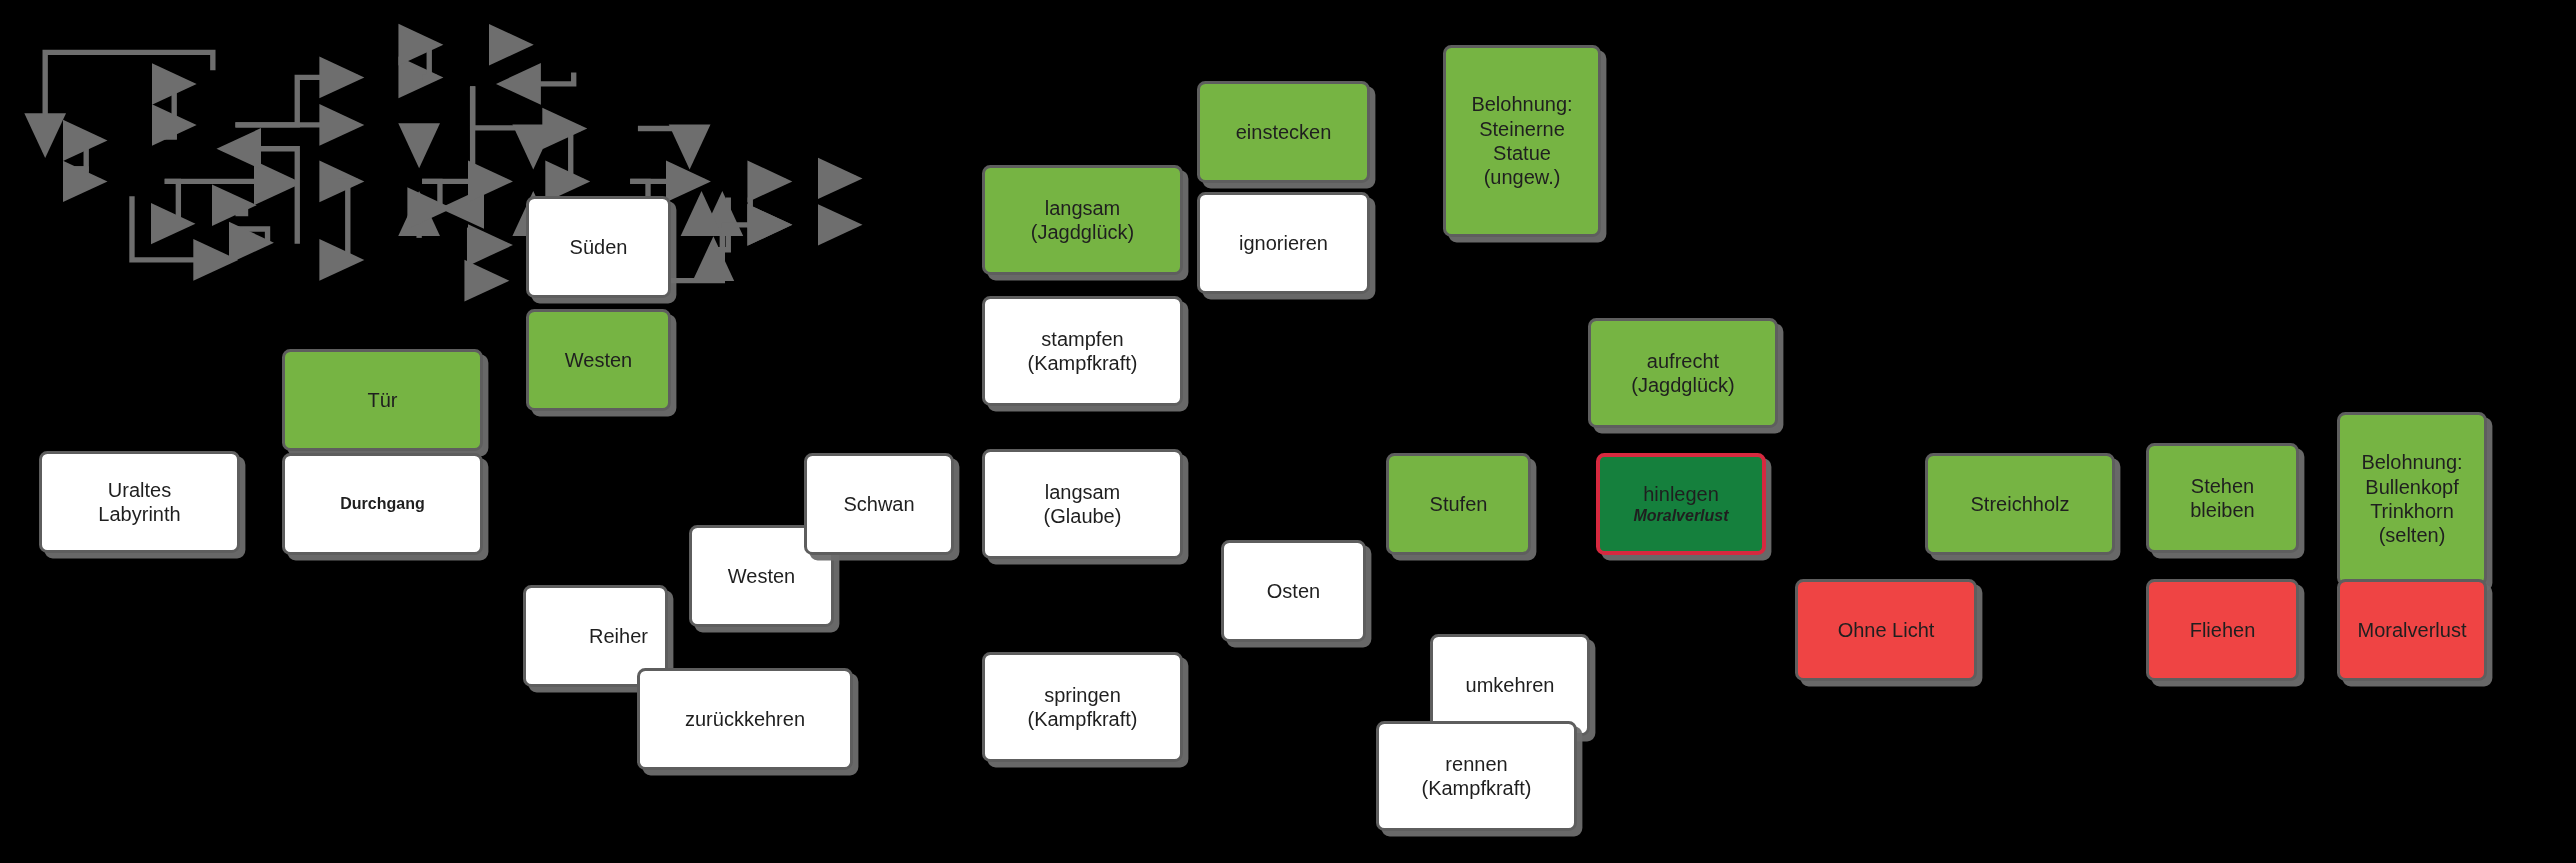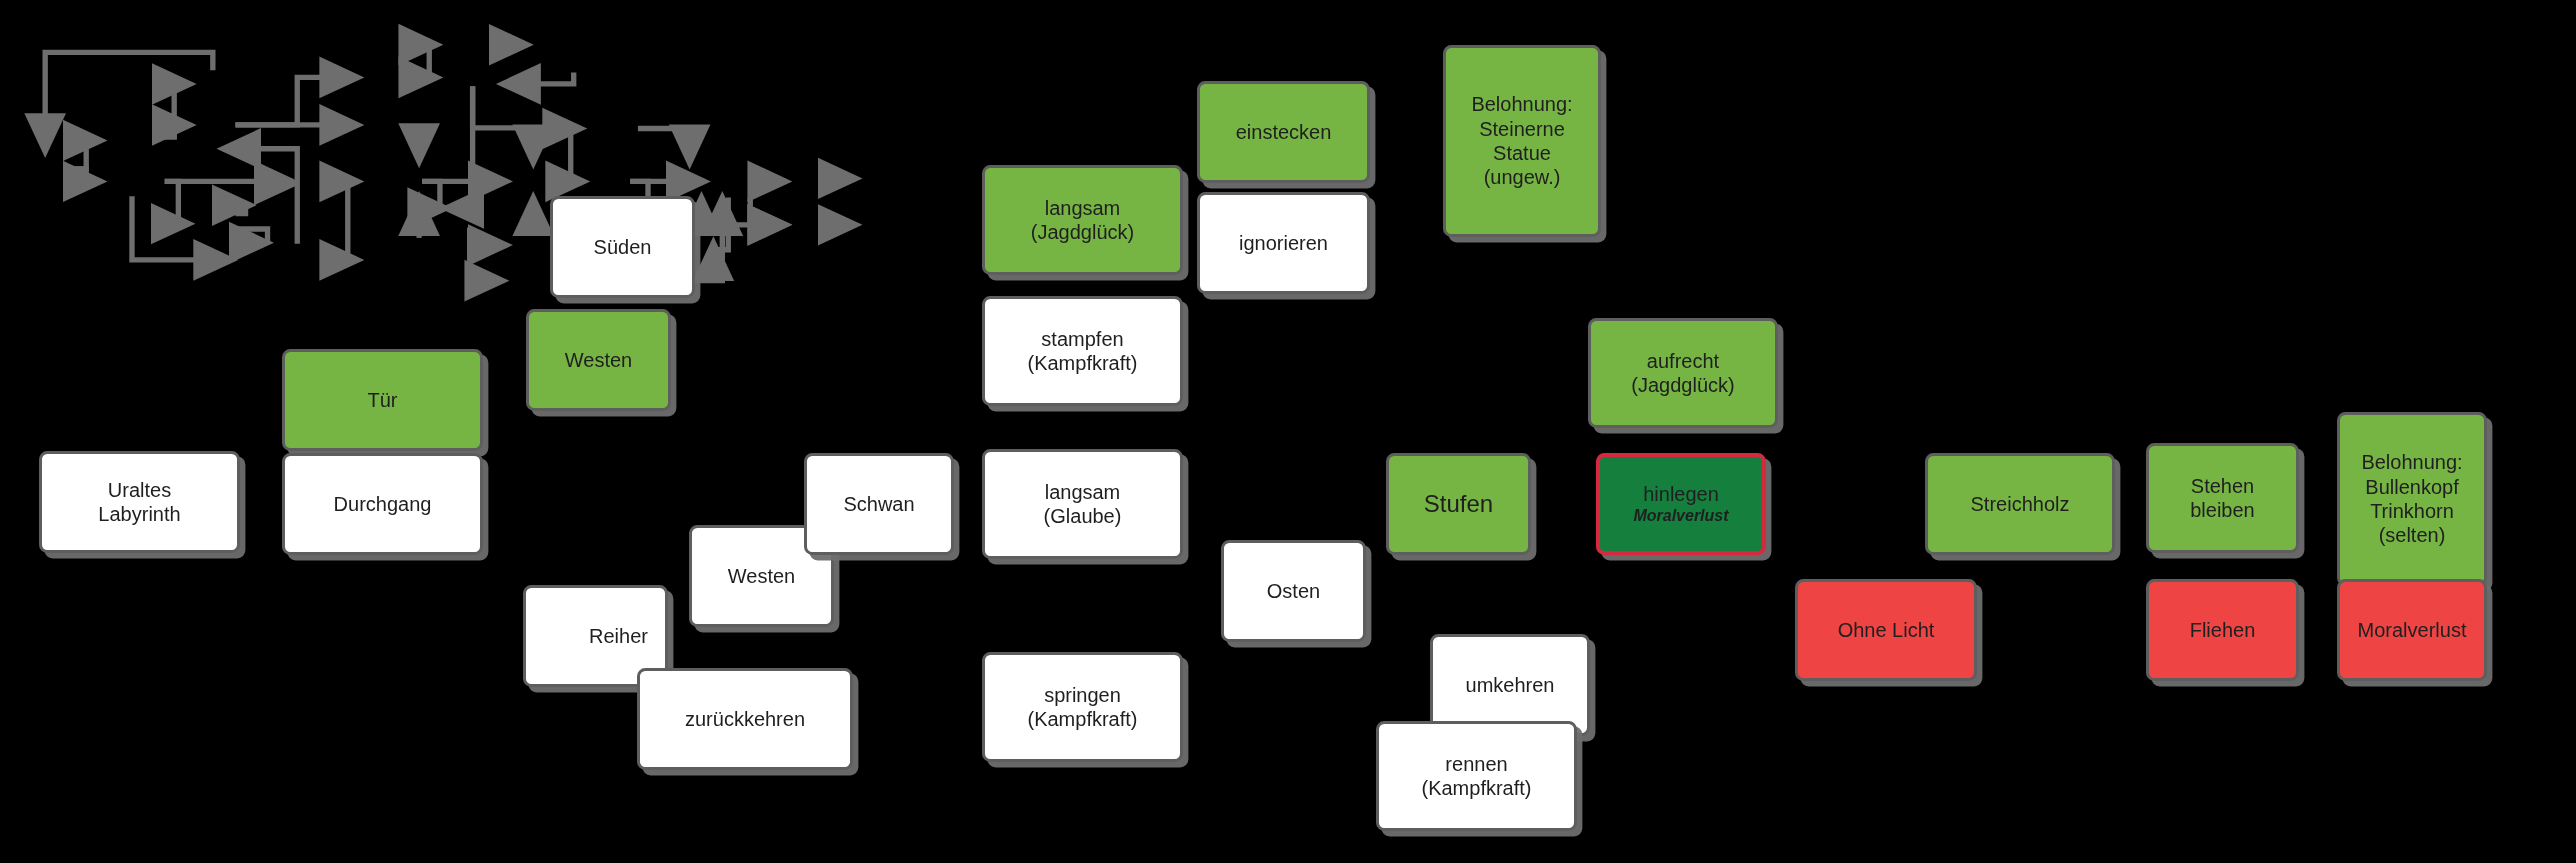--- a/index.html
+++ b/index.html
@@ -101,24 +101,24 @@
     </g>
   </svg>
   <div id="nodes">
       <div class="node n-white" style="left: 39px; top: 414px; width: 201px; height: 102px; font-size: 20px; margin-top: 37px;">
         <span class="l1">Uraltes</span>
         <span class="l2">Labyrinth</span>
       </div>
       <div class="node n-green" style="left: 282px; top: 349px; width: 201px; height: 102px; font-size: 20px;">
         <span class="l1">Tür</span>
       </div>
-      <div class="node n-white" style="left: 282px; top: 453px; width: 201px; height: 102px; font-size: 20px;">
+      <div class="node n-white" style="left: 282px; top: 453px; width: 201px; height: 102px; font-size: 16px; font-weight: bold;">
         <span class="l1">Durchgang</span>
       </div>
-      <div class="node n-white" style="left: 526px; top: 196px; width: 145px; height: 102px; font-size: 20px; margin-left: 24px;">
+      <div class="node n-white" style="left: 526px; top: 196px; width: 145px; height: 102px; font-size: 20px;">
         <span class="l1">Süden</span>
       </div>
       <div class="node n-green" style="left: 526px; top: 309px; width: 145px; height: 102px; font-size: 20px;">
         <span class="l1">Westen</span>
       </div>
       <div class="node n-white" style="left: 523px; top: 585px; width: 145px; height: 102px; font-size: 20px; padding-left: 46px;">
         <span class="l1">Reiher</span>
       </div>
       <div class="node n-white" style="left: 689px; top: 525px; width: 145px; height: 102px; font-size: 20px;">
         <span class="l1">Westen</span>
@@ -160,21 +160,21 @@
       <div class="node n-white" style="left: 1221px; top: 540px; width: 145px; height: 102px; font-size: 20px;">
         <span class="l1">Osten</span>
       </div>
       <div class="node n-white" style="left: 1386px; top: 634px; width: 160px; height: 102px; font-size: 20px; margin-left: 44px;">
         <span class="l1">umkehren</span>
       </div>
       <div class="node n-white" style="left: 1376px; top: 721px; width: 201px; height: 110px; font-size: 20px;">
         <span class="l1">rennen</span>
         <span class="l2">(Kampfkraft)</span>
       </div>
-      <div class="node n-green" style="left: 1386px; top: 453px; width: 145px; height: 102px; font-size: 24px;">
+      <div class="node n-green" style="left: 1386px; top: 453px; width: 145px; height: 102px; font-size: 20px;">
         <span class="l1">Stufen</span>
       </div>
       <div class="node n-green" style="left: 1588px; top: 318px; width: 190px; height: 110px; font-size: 20px;">
         <span class="l1">aufrecht</span>
         <span class="l2">(Jagdglück)</span>
       </div>
       <div class="node n-red" style="left: 1596px; top: 453px; width: 170px; height: 102px; font-size: 20px;">
         <span class="l1">hinlegen</span>
         <span class="l2 sub-ital">Moralverlust</span>
       </div>

